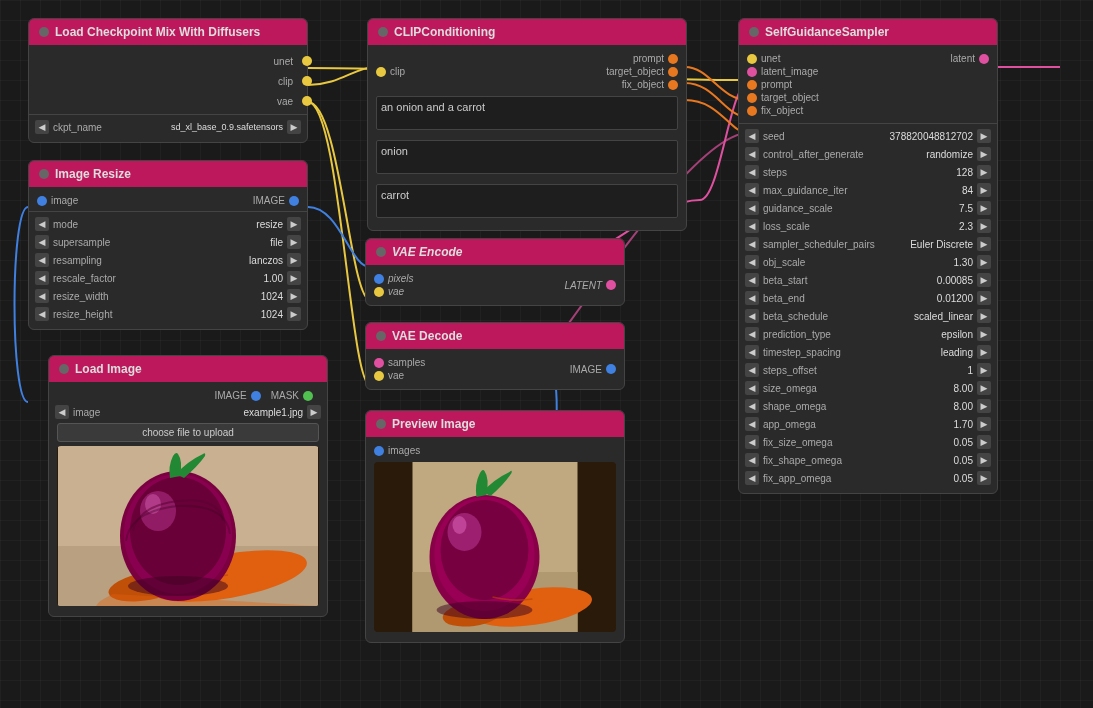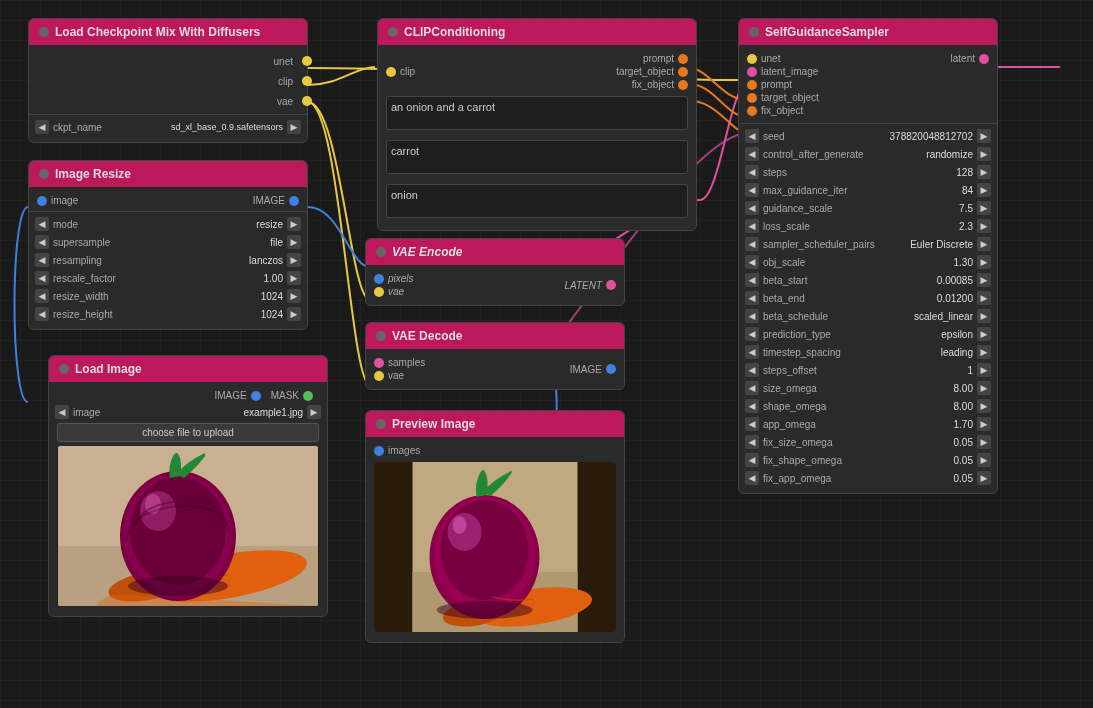--- a/index.html
+++ b/index.html
@@ -111,21 +111,21 @@
       border: 1px solid #444;
       color: #ccc;
       font-size: 11px;
       padding: 4px;
       width: 100%;
       resize: none;
       border-radius: 2px;
       font-family: Arial, sans-serif;
     }
 
-    .clip-node { left: 377px; top: 18px; width: 320px; }
+    .clip-node { left: 367px; top: 18px; width: 320px; }
     .checkpoint-node { left: 28px; top: 18px; width: 280px; }
     .image-resize-node { left: 28px; top: 160px; width: 280px; }
     .load-image-node { left: 28px; top: 355px; width: 280px; margin-left: 20px; }
     .vae-encode-node { left: 365px; top: 238px; width: 180px; font-style: italic; }
     .vae-decode-node { left: 365px; top: 322px; width: 180px; }
     .preview-image-node { left: 365px; top: 410px; width: 180px; }
     .self-guidance-node { left: 738px; top: 18px; width: 260px; }
 
     .file-choose-btn {
       background: #3a3a3a;
@@ -240,24 +240,24 @@
         <div style="display:flex; align-items:center; gap:4px;">
           <span style="color:#aaa; font-size:10px;">fix_object</span>
           <span class="port port-orange" style="position:relative;"></span>
         </div>
       </div>
     </div>
     <div style="padding: 4px 8px;">
       <textarea class="text-area-node" rows="2" style="">an onion and a carrot</textarea>
     </div>
     <div style="padding: 4px 8px;">
+      <textarea class="text-area-node" rows="2" style="">onion</textarea>
+    </div>
+    <div style="padding: 4px 8px;">
       <textarea class="text-area-node" rows="2" style="">carrot</textarea>
-    </div>
-    <div style="padding: 4px 8px;">
-      <textarea class="text-area-node" rows="2" style="">onion</textarea>
     </div>
   </div>
 </div>
 
 <div class="node image-resize-node">
   <div class="node-header">
     <span class="node-dot"></span>
     <span>Image Resize</span>
   </div>
   <div class="node-body">

